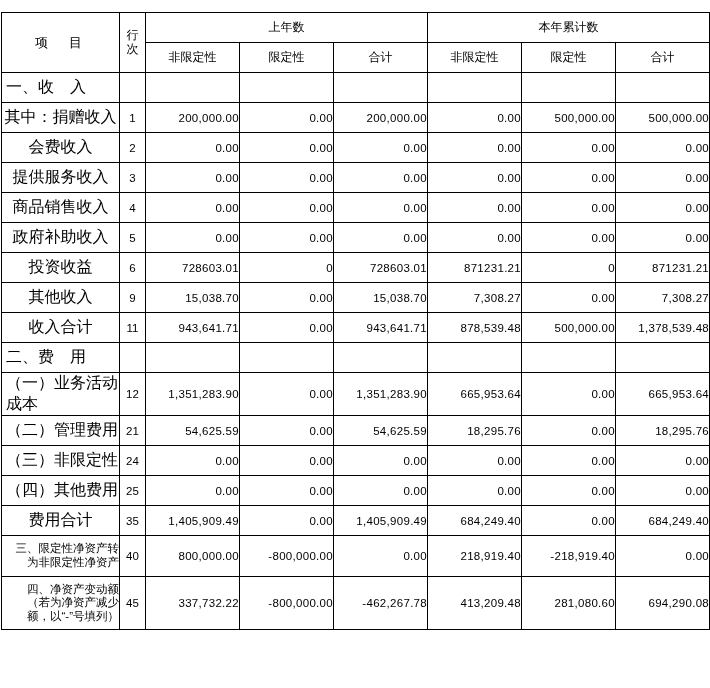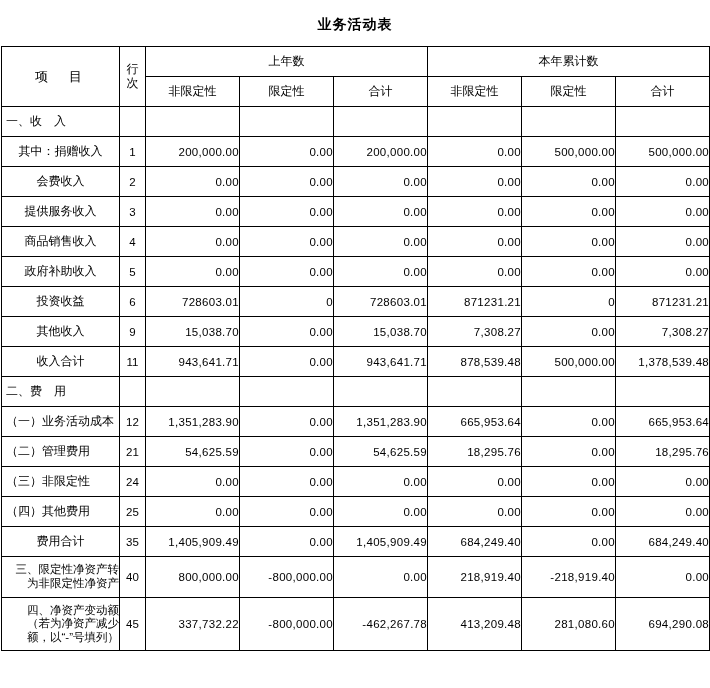--- a/index.html
+++ b/index.html
@@ -61,21 +61,21 @@
   th.line-head {
     font-size: 12px;
     line-height: 1.15;
   }
   .col-item   { width: 118px; }
   .col-line   { width: 26px;  }
   .col-num    { width: 94px;  }
   td.label {
     text-align: center;
     padding: 0 4px;
-    font-size: 12px;
+    font-size: 16px;
   }
   td.label.left {
     text-align: left;
     padding-left: 4px;
   }
   td.label.multi {
     line-height: 1.18;
     font-size: 11.5px;
     text-align: right;
     padding-left: 4px;
@@ -91,21 +91,20 @@
     letter-spacing: 0.3px;
   }
   tr.tall td { height: 40px; }
   tr.tall3 td { height: 52px; }
 </style>
 </head>
 <body>
 
 <div class="page">
 
-  <div class="doc-title">业务活动表</div>
 
 
   <table class="report">
     <colgroup>
       <col class="col-item">
       <col class="col-line">
       <col class="col-num">
       <col class="col-num">
       <col class="col-num">
       <col class="col-num">

